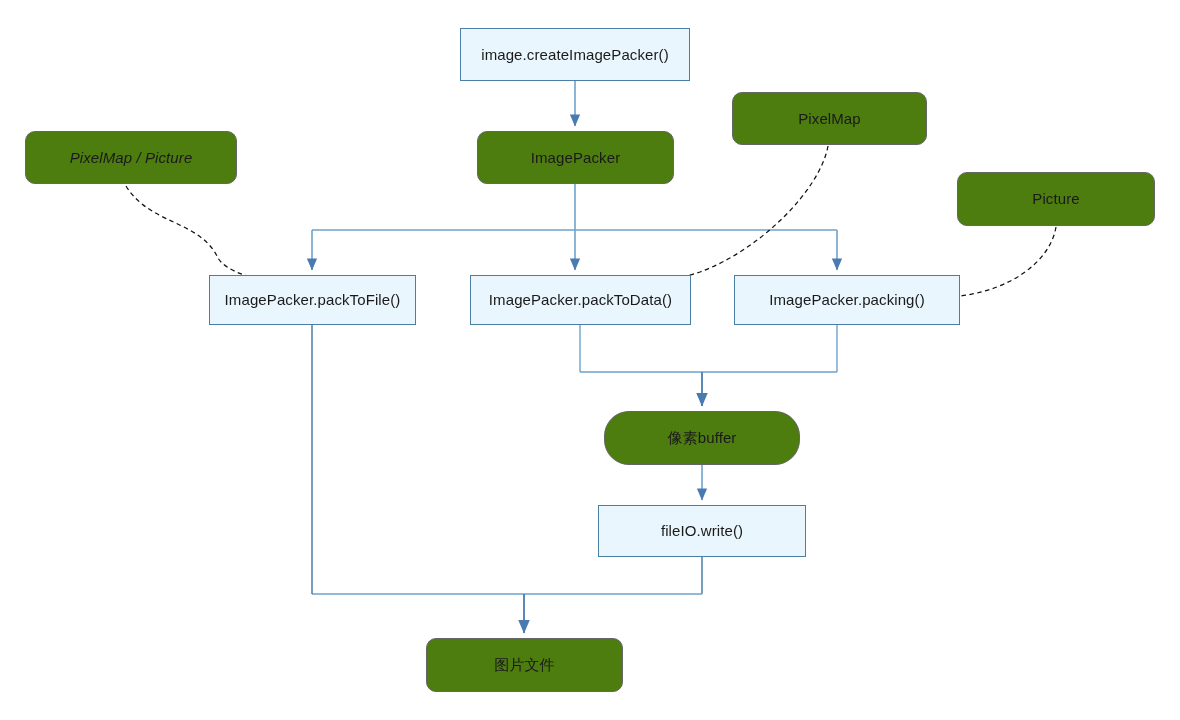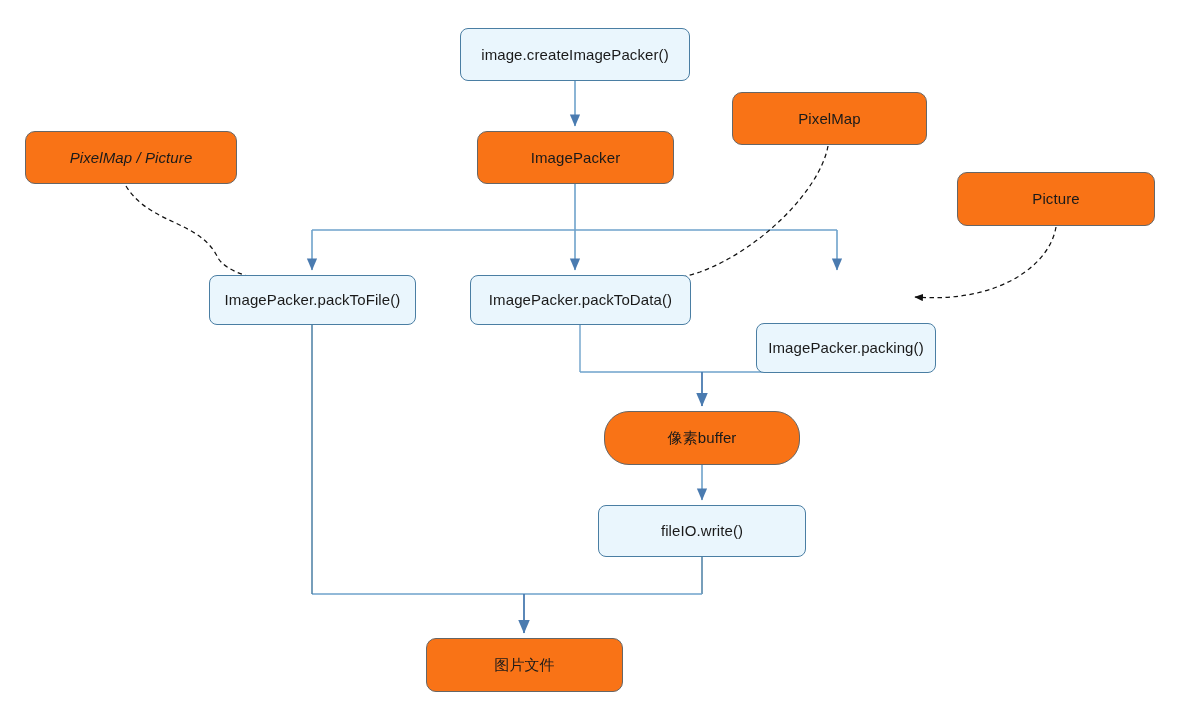--- a/index.html
+++ b/index.html
@@ -29,24 +29,24 @@
     text-align: center;
     font-size: 15px;
     color: #1a1a1a;
     line-height: 1.2;
     letter-spacing: 0.1px;
     white-space: nowrap;
   }
   .node.process {
     background: #eaf6fd;
     border: 1px solid #4a7ea3;
-    border-radius: 8px;
+    border-radius: 0;
   }
   .node.data {
-    background: #f97316;
+    background: #4d7c0f;
     border: 1px solid #666666;
     border-radius: 10px;
   }
   .node-label {
     pointer-events: none;
   }
 </style>
 </head>
 <body>
 
@@ -114,21 +114,21 @@
 </div>
 
 <div class="node process" style="left:209px; top:275px; width:207px; height:50px;">
   <span class="node-label">ImagePacker.packToFile()</span>
 </div>
 
 <div class="node process" style="left:470px; top:275px; width:221px; height:50px;">
   <span class="node-label">ImagePacker.packToData()</span>
 </div>
 
-<div class="node process" style="left:756px; top:275px; width:180px; height:50px;margin-top:48px;">
+<div class="node process" style="left:734px; top:275px; width:226px; height:50px;">
   <span class="node-label">ImagePacker.packing()</span>
 </div>
 
 <div class="node data" style="left:604px; top:411px; width:196px; height:54px;border-radius:25px;">
   <span class="node-label">像素buffer</span>
 </div>
 
 <div class="node process" style="left:598px; top:505px; width:208px; height:52px;">
   <span class="node-label">fileIO.write()</span>
 </div>

